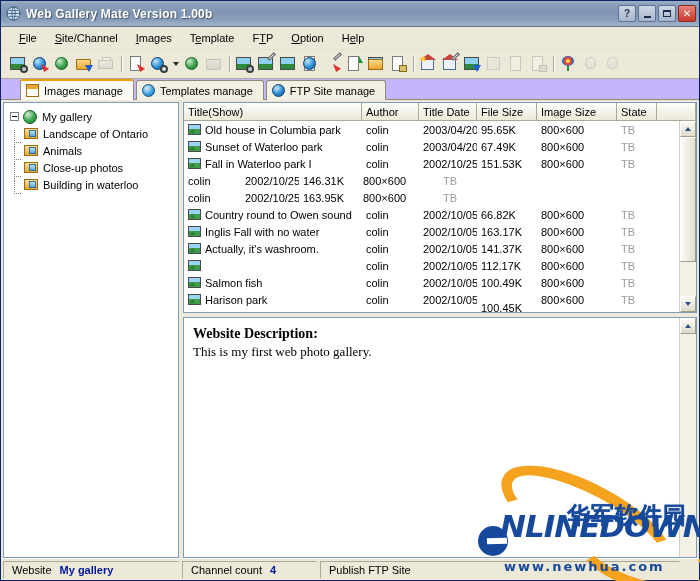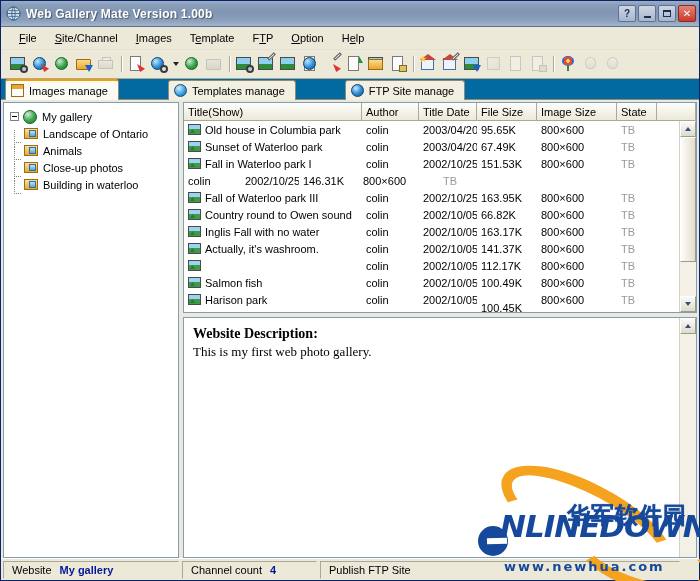--- a/index.html
+++ b/index.html
@@ -154,22 +154,22 @@
     background:linear-gradient(to bottom,#e6e6e6,#b8b8b8);border:1px solid #6f6f6f;box-sizing:border-box;
   }
   .ic .print:before{content:"";position:absolute;left:3px;top:-4px;width:9px;height:4px;background:#fff;border:1px solid #6f6f6f;box-sizing:border-box;}
   .ic .cube{
     position:absolute;left:1px;top:1px;width:13px;height:13px;
     background:linear-gradient(135deg,#f2f2f2,#cfcfcf);border:1px solid #8b8b8b;box-sizing:border-box;
   }
 
   
   .tabstrip{
-    height:21px;flex:0 0 21px;background:#0369a1;
-    display:flex;align-items:flex-end;padding-left:4px;position:relative;gap:47px;
+    height:21px;flex:0 0 21px;background:#c4b5fd;
+    display:flex;align-items:flex-end;padding-left:19px;position:relative;
   }
   .tabstrip:after{
     content:"";position:absolute;left:0;right:0;bottom:0;height:1px;background:#8e8b7d;
   }
   .tab{
     height:20px;box-sizing:border-box;display:flex;align-items:center;gap:4px;
     padding:0 10px 0 5px;margin-right:2px;
     border:1px solid #8e8b7d;border-bottom:none;
     border-radius:3px 3px 0 0;background:#f2efe3;position:relative;z-index:1;
     font-size:11px;white-space:nowrap;
@@ -664,24 +664,20 @@
                 <div class="cell state" style="width: 40px;">TB</div>
               </div>
               <div class="row">
                 <div class="cell " style="width: 57px;">colin</div>
                 <div class="cell " style="width: 58px;">2002/10/25</div>
                 <div class="cell " style="width: 60px;">146.31K</div>
                 <div class="cell " style="width: 80px;">800×600</div>
                 <div class="cell state" style="width: 40px;">TB</div>
               </div>
               <div class="row">
-                <div class="cell title" style="width: 178px;">
-                  <span class="thumb"></span>
-                  <span>Fall of Waterloo park III</span>
-                </div>
                 <div class="cell " style="width: 57px;">colin</div>
                 <div class="cell " style="width: 58px;">2002/10/25</div>
                 <div class="cell " style="width: 60px;">163.95K</div>
                 <div class="cell " style="width: 80px;">800×600</div>
                 <div class="cell state" style="width: 40px;">TB</div>
               </div>
               <div class="row">
                 <div class="cell title" style="width: 178px;">
                   <span class="thumb"></span>
                   <span>Country round to Owen sound</span>

